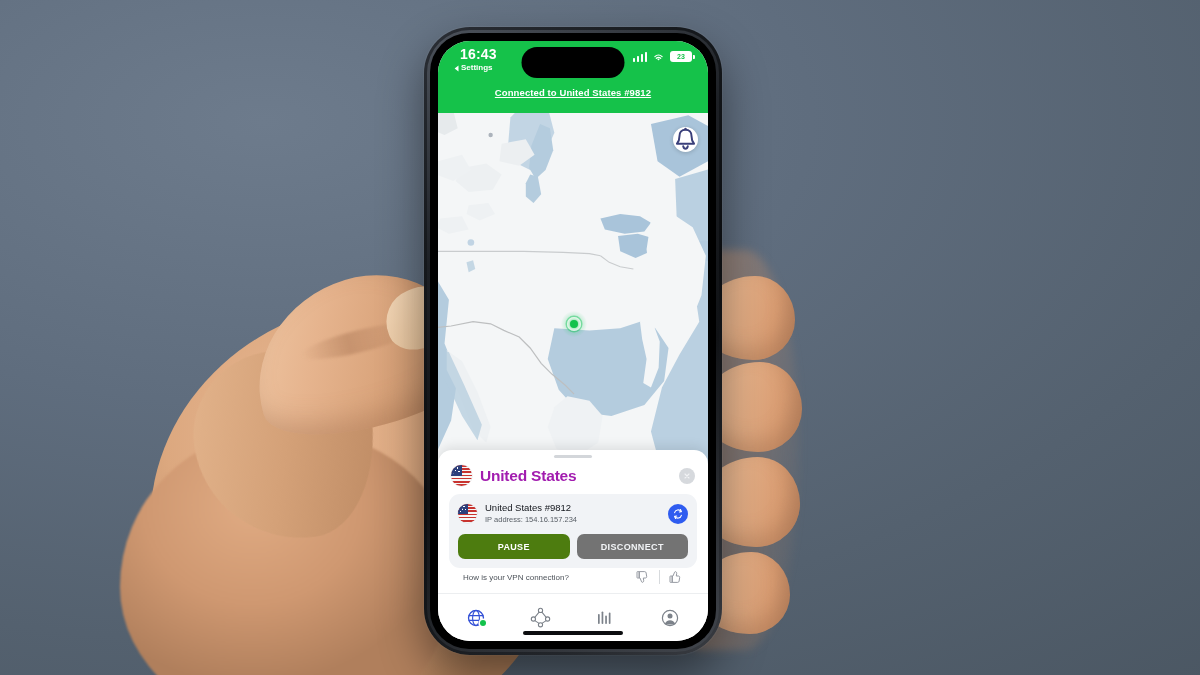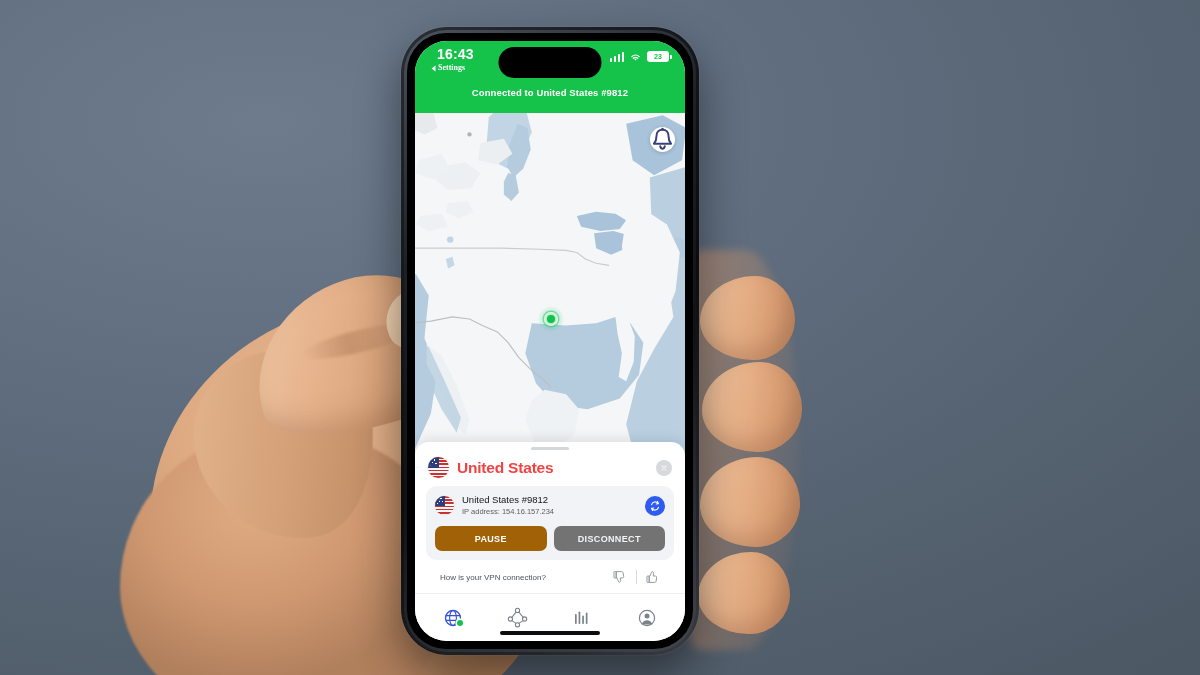--- a/index.html
+++ b/index.html
@@ -90,21 +90,21 @@
     left:160px; top:600px;
     width:330px; height:130px;
     background: linear-gradient(160deg, #d9a47c 0%, #c08e68 60%, #a6785a 100%);
     border-radius:40% 40% 20% 20% / 40% 40% 10% 10%;
     filter: blur(2px);
   }
 
   
   .phone {
     position:absolute;
-    left:401px; top:27px;
+    left:424px; top:27px;
     width:298px; height:628px;
     background: linear-gradient(140deg, #2b2f36 0%, #16191d 25%, #0b0d10 55%, #23262b 85%, #3a3d43 100%);
     border-radius:46px;
     box-shadow:
       0 20px 45px rgba(0,0,0,.45),
       0 0 0 1px rgba(255,255,255,.06);
   }
   .phone-rim {
     position:absolute; inset:3px;
     border-radius:43px;
@@ -136,21 +136,21 @@
     position:relative;
     height:40px;
     display:flex;
     align-items:flex-start;
     justify-content:space-between;
     padding:6px 16px 0 16px;
     color:#fff;
   }
   .sb-left { display:flex; flex-direction:column; line-height:1; }
   .sb-time { font-size:14px; font-weight:700; letter-spacing:.2px; padding-left:6px; }
-  .sb-back { font-size:8px; font-weight:600; margin-top:3px; display:flex; align-items:center; gap:2px;font-family:Liberation Serif, serif; }
+  .sb-back { font-size:8px; font-weight:600; margin-top:3px; display:flex; align-items:center; gap:2px; }
   .sb-right { display:flex; align-items:center; gap:5px; padding-top:4px; }
   .sig { display:flex; align-items:flex-end; gap:1.5px; height:10px; }
   .sig i { width:2.4px; background:#fff; border-radius:.7px; display:block; }
   .sig i:nth-child(1){height:3.5px;} .sig i:nth-child(2){height:5.5px;}
   .sig i:nth-child(3){height:7.5px;} .sig i:nth-child(4){height:10px;}
   .batt {
     width:22px; height:11px; border-radius:3px;
     background:#fff; color:#15c24a;
     font-size:7px; font-weight:700;
     display:flex; align-items:center; justify-content:center;
@@ -168,20 +168,21 @@
     background:#000;
     border-radius:18px;
   }
   .banner {
     text-align:center;
     color:#fff;
     font-size:9.5px;
     font-weight:700;
     letter-spacing:.1px;
     padding-top:6px;
+    text-decoration:underline;
   }
 
   
   .map {
     position:relative;
     flex:1 1 auto;
     background:#f4f6f7;
     overflow:hidden;
   }
   .map svg { position:absolute; inset:0; width:100%; height:100%; display:block; }
@@ -258,21 +259,21 @@
     content:"";
     position:absolute; inset:1px;
     background:
       radial-gradient(circle at 22% 22%, #fff 0 .6px, transparent .7px),
       radial-gradient(circle at 62% 22%, #fff 0 .6px, transparent .7px),
       radial-gradient(circle at 42% 52%, #fff 0 .6px, transparent .7px),
       radial-gradient(circle at 22% 78%, #fff 0 .6px, transparent .7px),
       radial-gradient(circle at 78% 60%, #fff 0 .6px, transparent .7px);
   }
   .sheet-title {
-    font-size:15.5px; font-weight:700; color:#ef4444;
+    font-size:15.5px; font-weight:700; color:#a21caf;
     letter-spacing:-.2px; flex:1 1 auto;
   }
   .close-btn {
     width:16px; height:16px; border-radius:50%;
     background:#d6d9dd;
     display:flex; align-items:center; justify-content:center;
     flex:0 0 auto;
   }
   .close-btn svg { display:block; }
 
@@ -292,26 +293,26 @@
     flex:0 0 auto;
   }
   .btn-row { display:flex; gap:7px; margin-top:9px; }
   .btn {
     flex:1 1 0;
     height:25px;
     border-radius:7px;
     display:flex; align-items:center; justify-content:center;
     font-size:9px; font-weight:700; letter-spacing:.35px;
   }
-  .btn-pause { background:#a16207; color:#fff; }
+  .btn-pause { background:#4d7c0f; color:#fff; }
   .btn-disconnect { background:#737373; color:#f2f4f6; }
 
   .feedback {
     display:flex; align-items:center;
-    padding:10px 2px 9px 14px;
+    padding:2px 2px 9px 14px;
     gap:10px;
   }
   .fb-text { flex:1 1 auto; font-size:8px; color:#4d535a; }
   .fb-icons { display:flex; align-items:center; gap:9px; padding-right:12px; }
   .fb-div { width:1px; height:14px; background:#d7dadd; }
 
   
   .tabbar {
     flex:0 0 auto;
     background:#fff;

